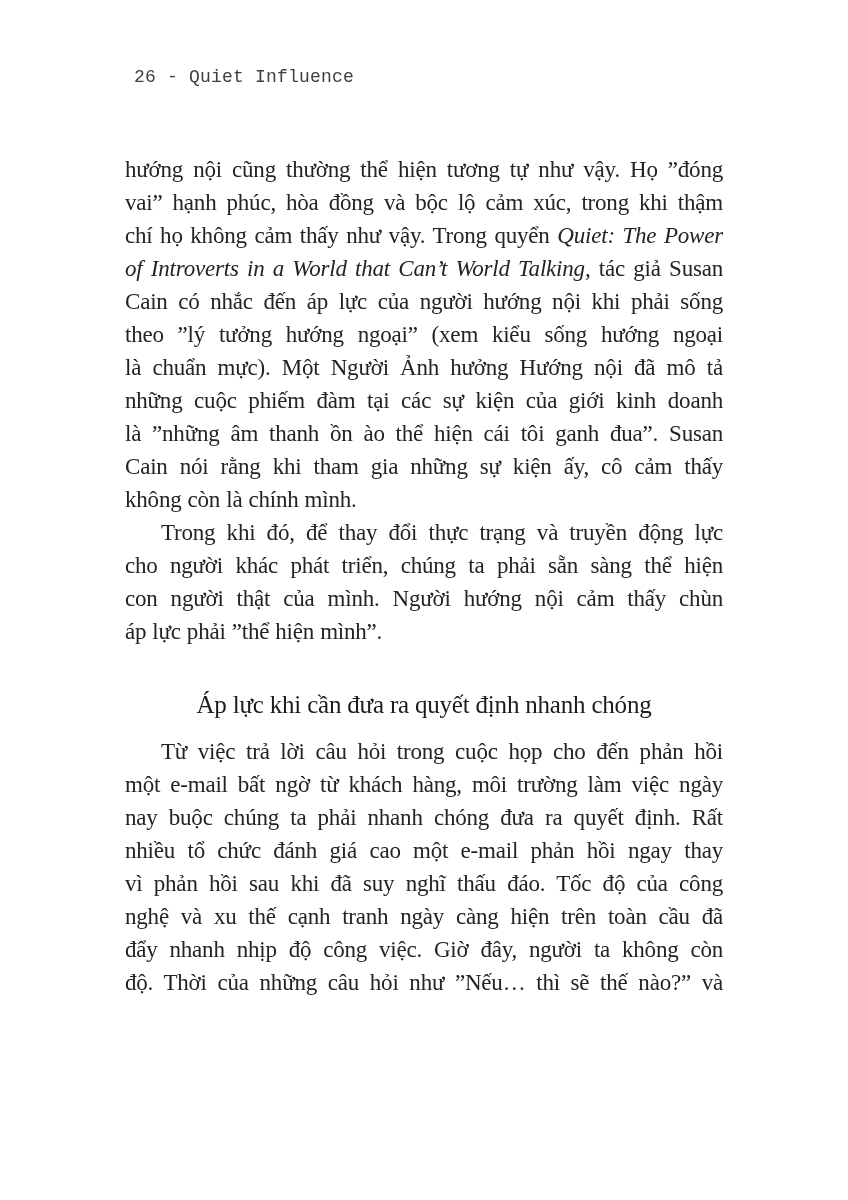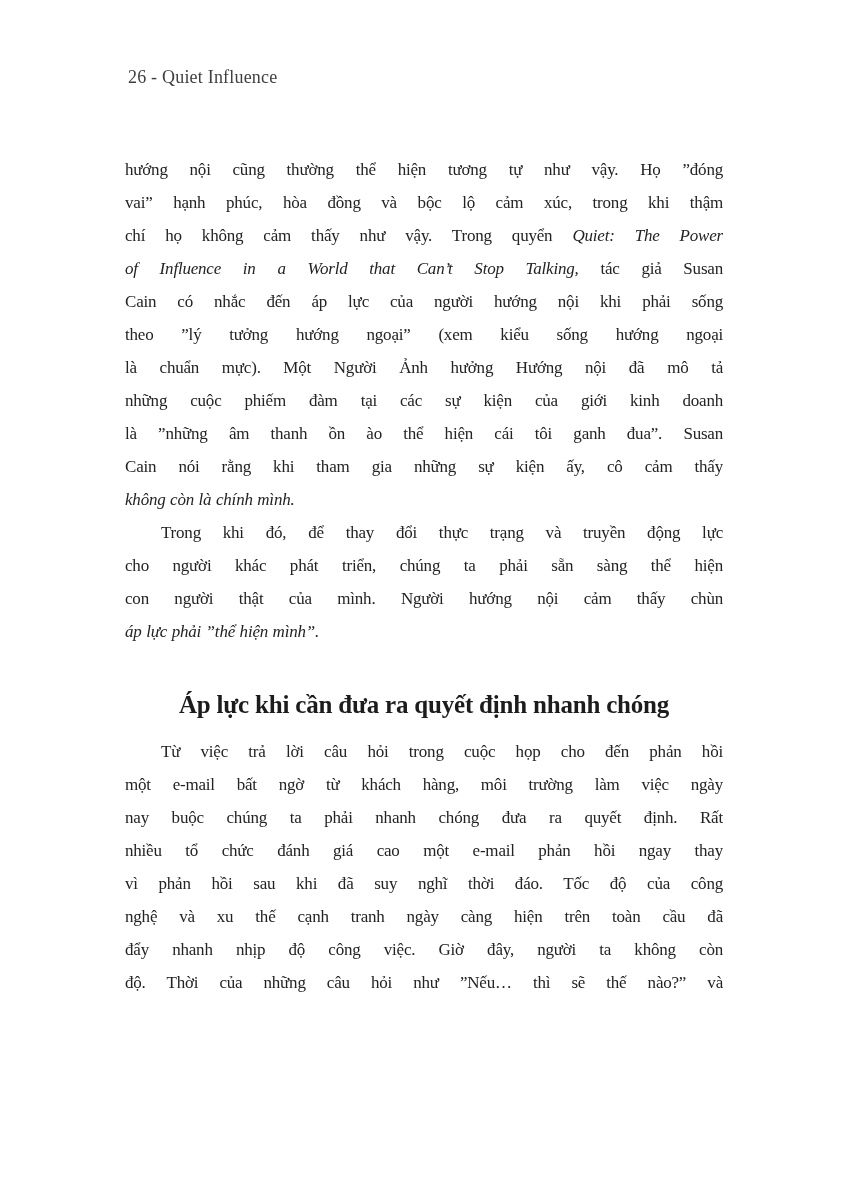--- a/index.html
+++ b/index.html
@@ -13,96 +13,95 @@
   .page {
     position: relative;
     width: 848px;
     height: 1200px;
     background: var(--background);
     overflow: hidden;
     font-family: "Liberation Serif", serif;
   }
   .running-header {
     position: absolute;
-    left: 128px;
+    left: 134px;
     top: 67px;
-    font-family: Liberation Serif, serif;
+    font-family: Liberation Mono, monospace;
     font-size: 18px;
     letter-spacing: 0.2px;
     color: var(--header-text);
   }
   .content {
     position: absolute;
     left: 125px;
     top: 153px;
     width: 598px;
   }
   .paragraph { width: 100%; }
   .line {
     font-family: "Liberation Serif", serif;
-    font-size: 17px;
+    font-size: 23px;
     height: 33px;
     line-height: 33px;
     letter-spacing: -0.2px;
     word-spacing: 0.5px;
     color: var(--body-text);
     text-align: justify;
     text-align-last: justify;
     overflow: hidden;
     white-space: normal;
   }
   .line.no-just {
     text-align: left;
     text-align-last: left;
-    font-style: italic;
   }
   .line.indent { text-indent: 36px; font-family: Liberation Serif, serif; }
   .italic { font-style: italic; }
   .section-heading {
     font-family: "Liberation Serif", serif;
-    font-weight: bold;
+    font-weight: normal;
     font-size: 25px;
     color: var(--heading-text);
     text-align: center;
     height: 34px;
     line-height: 34px;
     margin: 40px 0 13px 0;
     letter-spacing: -0.2px;
   }
 </style>
 </head>
 <body>
 
 <div class="page">
   <div class="running-header">26 - Quiet Influence</div>
   <div class="content">
       <div class="paragraph">
         <div class="line"><span class="regular">hướng nội cũng thường thể hiện tương tự như vậy. Họ ”đóng</span></div>
         <div class="line"><span class="regular">vai” hạnh phúc, hòa đồng và bộc lộ cảm xúc, trong khi thậm</span></div>
         <div class="line"><span class="regular">chí họ không cảm thấy như vậy. Trong quyển </span><span class="italic">Quiet: The Power</span></div>
-        <div class="line"><span class="italic">of Influence in a World that Can’t Stop Talking,</span><span class="regular"> tác giả Susan</span></div>
+        <div class="line"><span class="italic">of Introverts in a World that Can’t World Talking,</span><span class="regular"> tác giả Susan</span></div>
         <div class="line"><span class="regular">Cain có nhắc đến áp lực của người hướng nội khi phải sống</span></div>
         <div class="line"><span class="regular">theo ”lý tưởng hướng ngoại” (xem kiểu sống hướng ngoại</span></div>
         <div class="line"><span class="regular">là chuẩn mực). Một Người Ảnh hưởng Hướng nội đã mô tả</span></div>
         <div class="line"><span class="regular">những cuộc phiếm đàm tại các sự kiện của giới kinh doanh</span></div>
         <div class="line"><span class="regular">là ”những âm thanh ồn ào thể hiện cái tôi ganh đua”. Susan</span></div>
         <div class="line"><span class="regular">Cain nói rằng khi tham gia những sự kiện ấy, cô cảm thấy</span></div>
         <div class="line no-just"><span class="regular">không còn là chính mình.</span></div>
       </div>
       <div class="paragraph">
         <div class="line indent"><span class="regular">Trong khi đó, để thay đổi thực trạng và truyền động lực</span></div>
         <div class="line"><span class="regular">cho người khác phát triển, chúng ta phải sẵn sàng thể hiện</span></div>
         <div class="line"><span class="regular">con người thật của mình. Người hướng nội cảm thấy chùn</span></div>
         <div class="line no-just"><span class="regular">áp lực phải ”thể hiện mình”.</span></div>
       </div>
       <div class="section-heading">Áp lực khi cần đưa ra quyết định nhanh chóng</div>
       <div class="paragraph">
         <div class="line indent"><span class="regular">Từ việc trả lời câu hỏi trong cuộc họp cho đến phản hồi</span></div>
         <div class="line"><span class="regular">một e-mail bất ngờ từ khách hàng, môi trường làm việc ngày</span></div>
         <div class="line"><span class="regular">nay buộc chúng ta phải nhanh chóng đưa ra quyết định. Rất</span></div>
         <div class="line"><span class="regular">nhiều tổ chức đánh giá cao một e-mail phản hồi ngay thay</span></div>
-        <div class="line"><span class="regular">vì phản hồi sau khi đã suy nghĩ thời đáo. Tốc độ của công</span></div>
+        <div class="line"><span class="regular">vì phản hồi sau khi đã suy nghĩ thấu đáo. Tốc độ của công</span></div>
         <div class="line"><span class="regular">nghệ và xu thế cạnh tranh ngày càng hiện trên toàn cầu đã</span></div>
         <div class="line"><span class="regular">đẩy nhanh nhịp độ công việc. Giờ đây, người ta không còn</span></div>
         <div class="line"><span class="regular">độ. Thời của những câu hỏi như ”Nếu… thì sẽ thế nào?” và</span></div>
       </div>
     </div>
 </div>
 
 </body></html>

